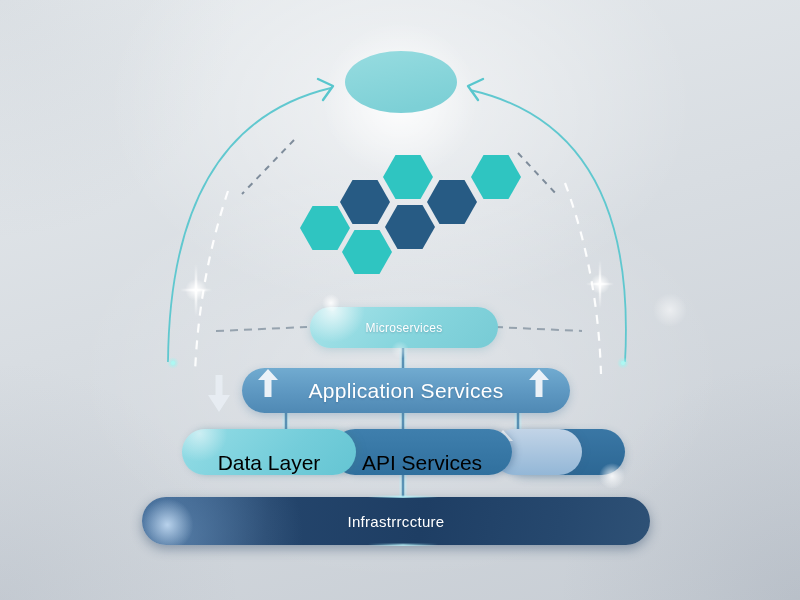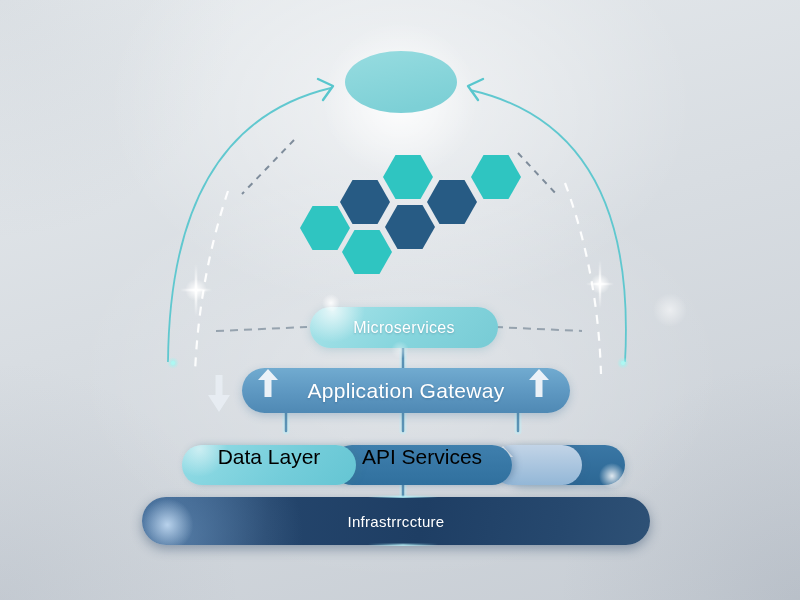--- a/index.html
+++ b/index.html
@@ -21,35 +21,35 @@
   .node{position:absolute;z-index:2;display:flex;align-items:center;justify-content:center;}
   .node .lbl{color:#ffffff;letter-spacing:.3px;text-shadow:0 1px 2px rgba(30,60,90,.25);white-space:nowrap;}
 
   .pill-micro{
     left:310px;top:307px;width:188px;height:41px;border-radius:21px;
     background:
       radial-gradient(circle 46px at 12% 8%, rgba(255,255,255,.75), rgba(255,255,255,0) 70%),
       linear-gradient(135deg,#a9e4ea 0%,#86d5dd 55%,#77cbd5 100%);
     box-shadow:0 2px 8px rgba(80,150,170,.25);
   }
-  .pill-micro .lbl{font-size:16px;}
+  .pill-micro .lbl{font-size:12px;}
 
   .bar-app{
     left:242px;top:368px;width:328px;height:45px;border-radius:23px;
     background:
       linear-gradient(180deg,#71abd0 0%,#5d97c1 55%,#4f89b4 100%);
     box-shadow:0 3px 9px rgba(60,110,150,.28);
   }
   .bar-app .lbl{font-size:21px;}
   .icon-slot{position:absolute;top:0;height:100%;display:flex;align-items:center;justify-content:center;}
   .icon-slot.left{left:15px;width:26px;}
   .icon-slot.right{right:16px;width:26px;}
 
   .row3{left:182px;top:429px;width:443px;height:46px;z-index:2;position:absolute;}
-  .seg{position:absolute;top:16px;height:40px;border-radius:23px;display:flex;align-items:flex-start;justify-content:center;}
+  .seg{position:absolute;top:0;height:46px;border-radius:23px;display:flex;align-items:flex-end;justify-content:center;}
   .seg-cap{right:0;width:120px;z-index:1;background:linear-gradient(180deg,#3a77a5 0%,#2c6794 100%);box-shadow:0 3px 8px rgba(50,100,140,.3);}
   .seg-arrow{left:310px;width:90px;z-index:2;background:linear-gradient(180deg,#c2d4e7 0%,#93b7d7 100%);box-shadow:2px 0 6px rgba(60,100,140,.25);}
   .seg-api{left:150px;width:180px;z-index:3;background:linear-gradient(180deg,#3f7fad 0%,#30709e 100%);box-shadow:3px 0 7px rgba(40,80,120,.35);}
   .seg-data{left:0;width:174px;z-index:4;background:
       radial-gradient(circle 40px at 10% 10%, rgba(255,255,255,.55), rgba(255,255,255,0) 70%),
       linear-gradient(135deg,#95dde6 0%,#74cdda 60%,#64c5d3 100%);
       box-shadow:3px 0 7px rgba(60,120,140,.35);}
   .seg .lbl{font-size:21px;}
 
   .bar-infra{
@@ -145,21 +145,21 @@
   <div class="node pill-micro">
     <span class="lbl">Microservices</span>
   </div>
 
   <div class="node bar-app">
     <span class="icon-slot left">
       <svg width="22" height="30" viewBox="0 0 22 30">
           <polygon points="11,1 21,12 14.5,12 14.5,29 7.5,29 7.5,12 1,12" fill="#f2f6fa" opacity="0.95"></polygon>
         </svg>
     </span>
-    <span class="lbl">Application Gateway</span>
+    <span class="lbl">Application Services</span>
     <span class="icon-slot right">
       <svg width="22" height="30" viewBox="0 0 22 30">
           <polygon points="11,1 21,12 14.5,12 14.5,29 7.5,29 7.5,12 1,12" fill="#f2f6fa" opacity="0.95"></polygon>
         </svg>
     </span>
   </div>
 
   <div class="node down-arrow-wrap">
     <svg width="26" height="38" viewBox="0 0 26 38">
         <polygon points="9.5,0 16.5,0 16.5,20 24,20 13,37 2,20 9.5,20" fill="#e9eef4" opacity="0.85"></polygon>

